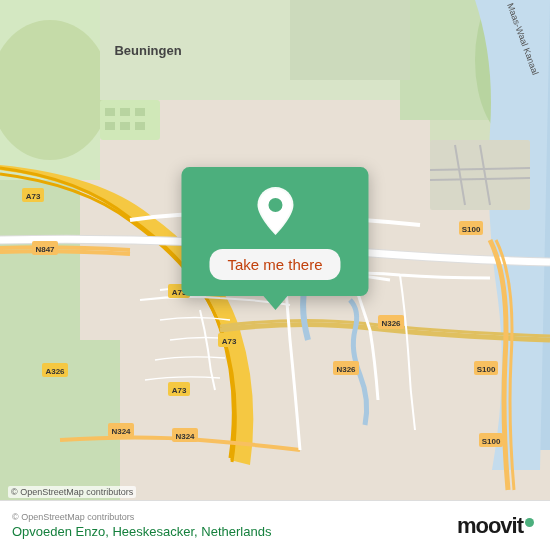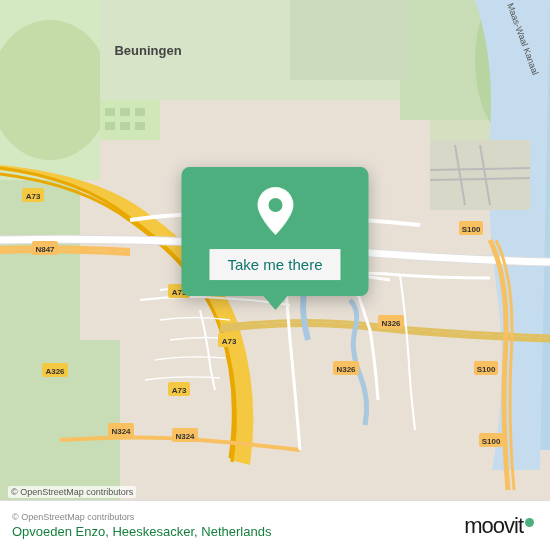--- a/index.html
+++ b/index.html
@@ -52,25 +52,25 @@
     .location-pin {
       width: 44px;
       height: 52px;
       margin-bottom: 10px;
       position: relative;
     }
 
     .popup-button {
       background: #f5f5f5;
       border: none;
-      border-radius: 0;
+      border-radius: 13px;
       padding: 7px 18px;
       font-size: 15px;
       font-weight: 500;
-      color: #0f766e;
+      color: #c2410c;
       cursor: pointer;
       white-space: nowrap;
       margin-top: 2px;
     }
 
     
     .popup-arrow {
       width: 0;
       height: 0;
       border-left: 12px solid transparent;
@@ -108,21 +108,21 @@
       margin-top: 2px;
     }
 
     .footer-logo {
       display: flex;
       align-items: center;
     }
 
     .logo-text {
       font-size: 22px;
-      font-weight: 400;
+      font-weight: 700;
       color: #1a1a1a;
       letter-spacing: -1px;
     }
 
     .logo-dot {
       display: inline-block;
       width: 9px;
       height: 9px;
       background: #4caf7d;
       border-radius: 50%;

